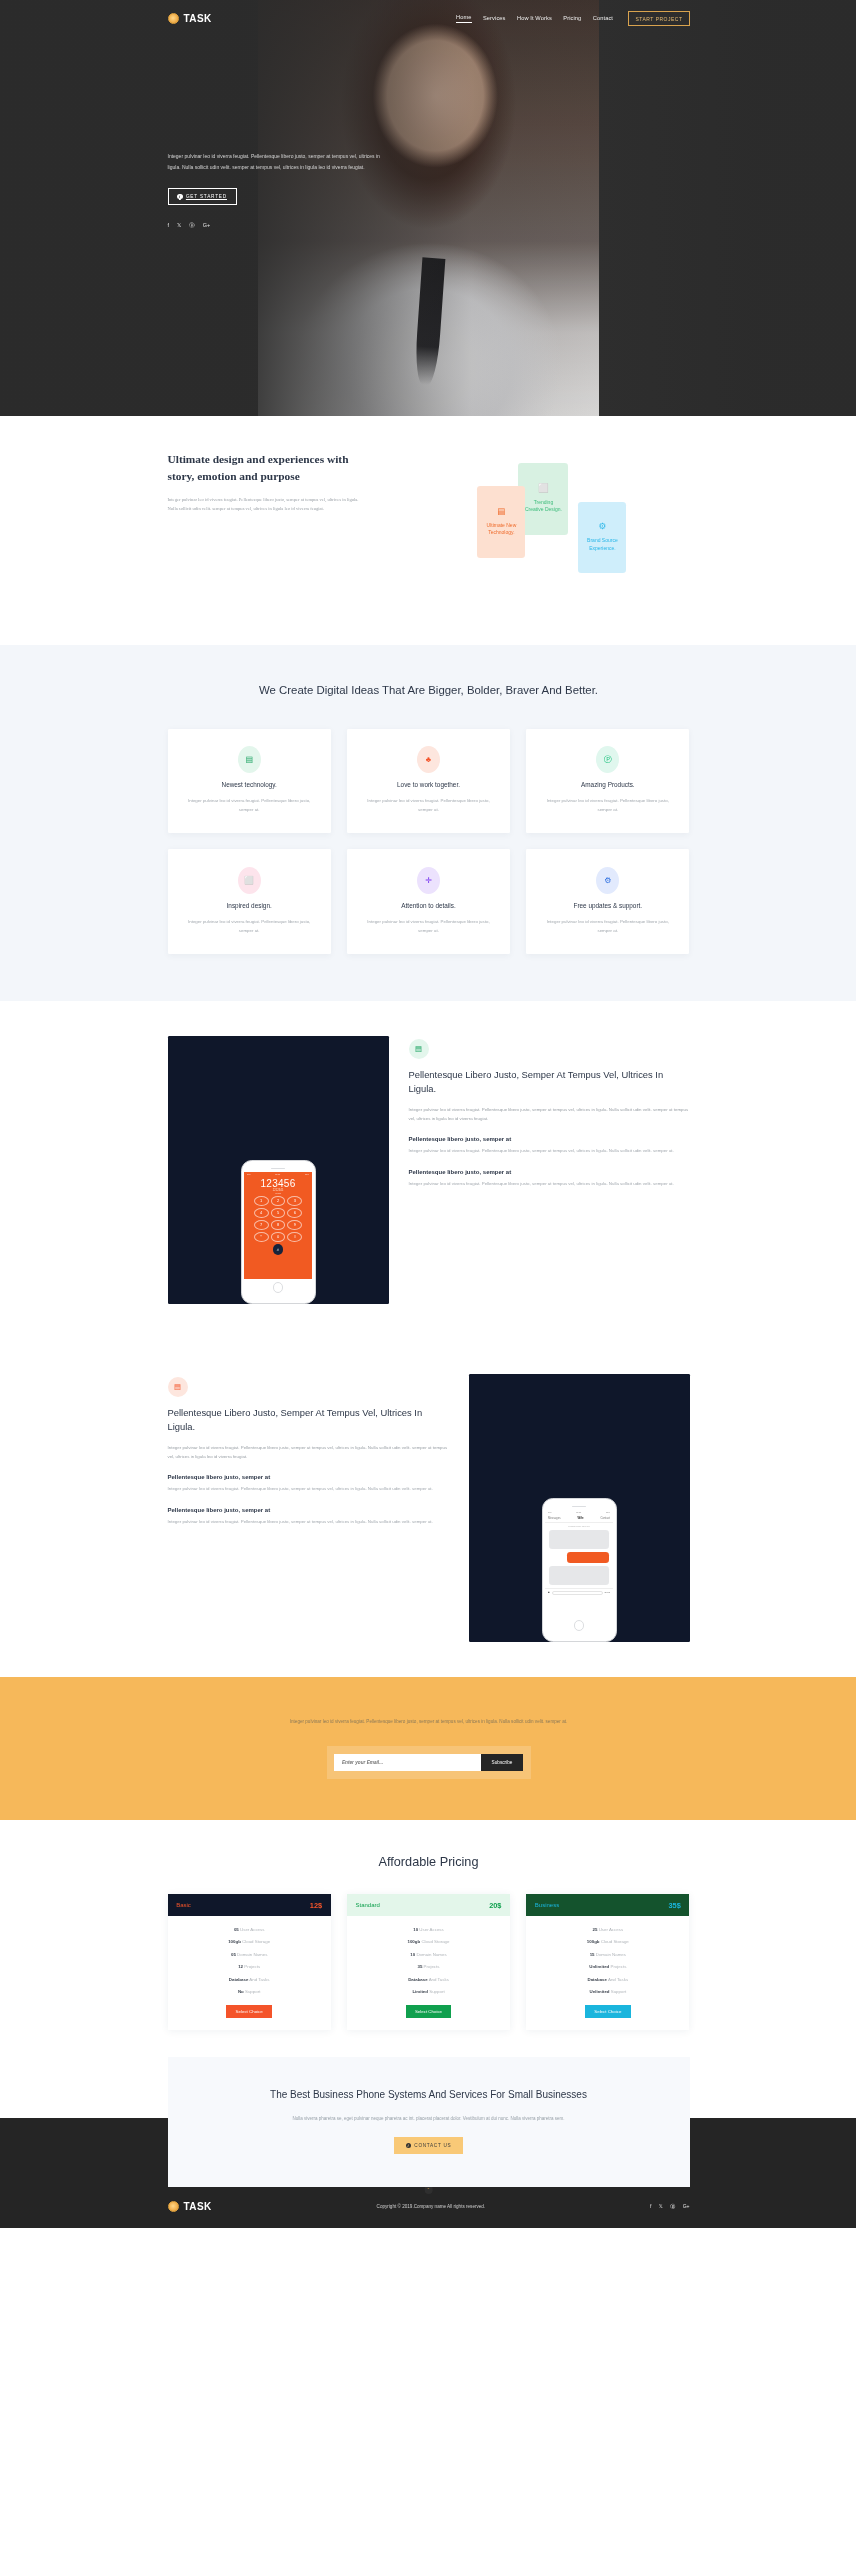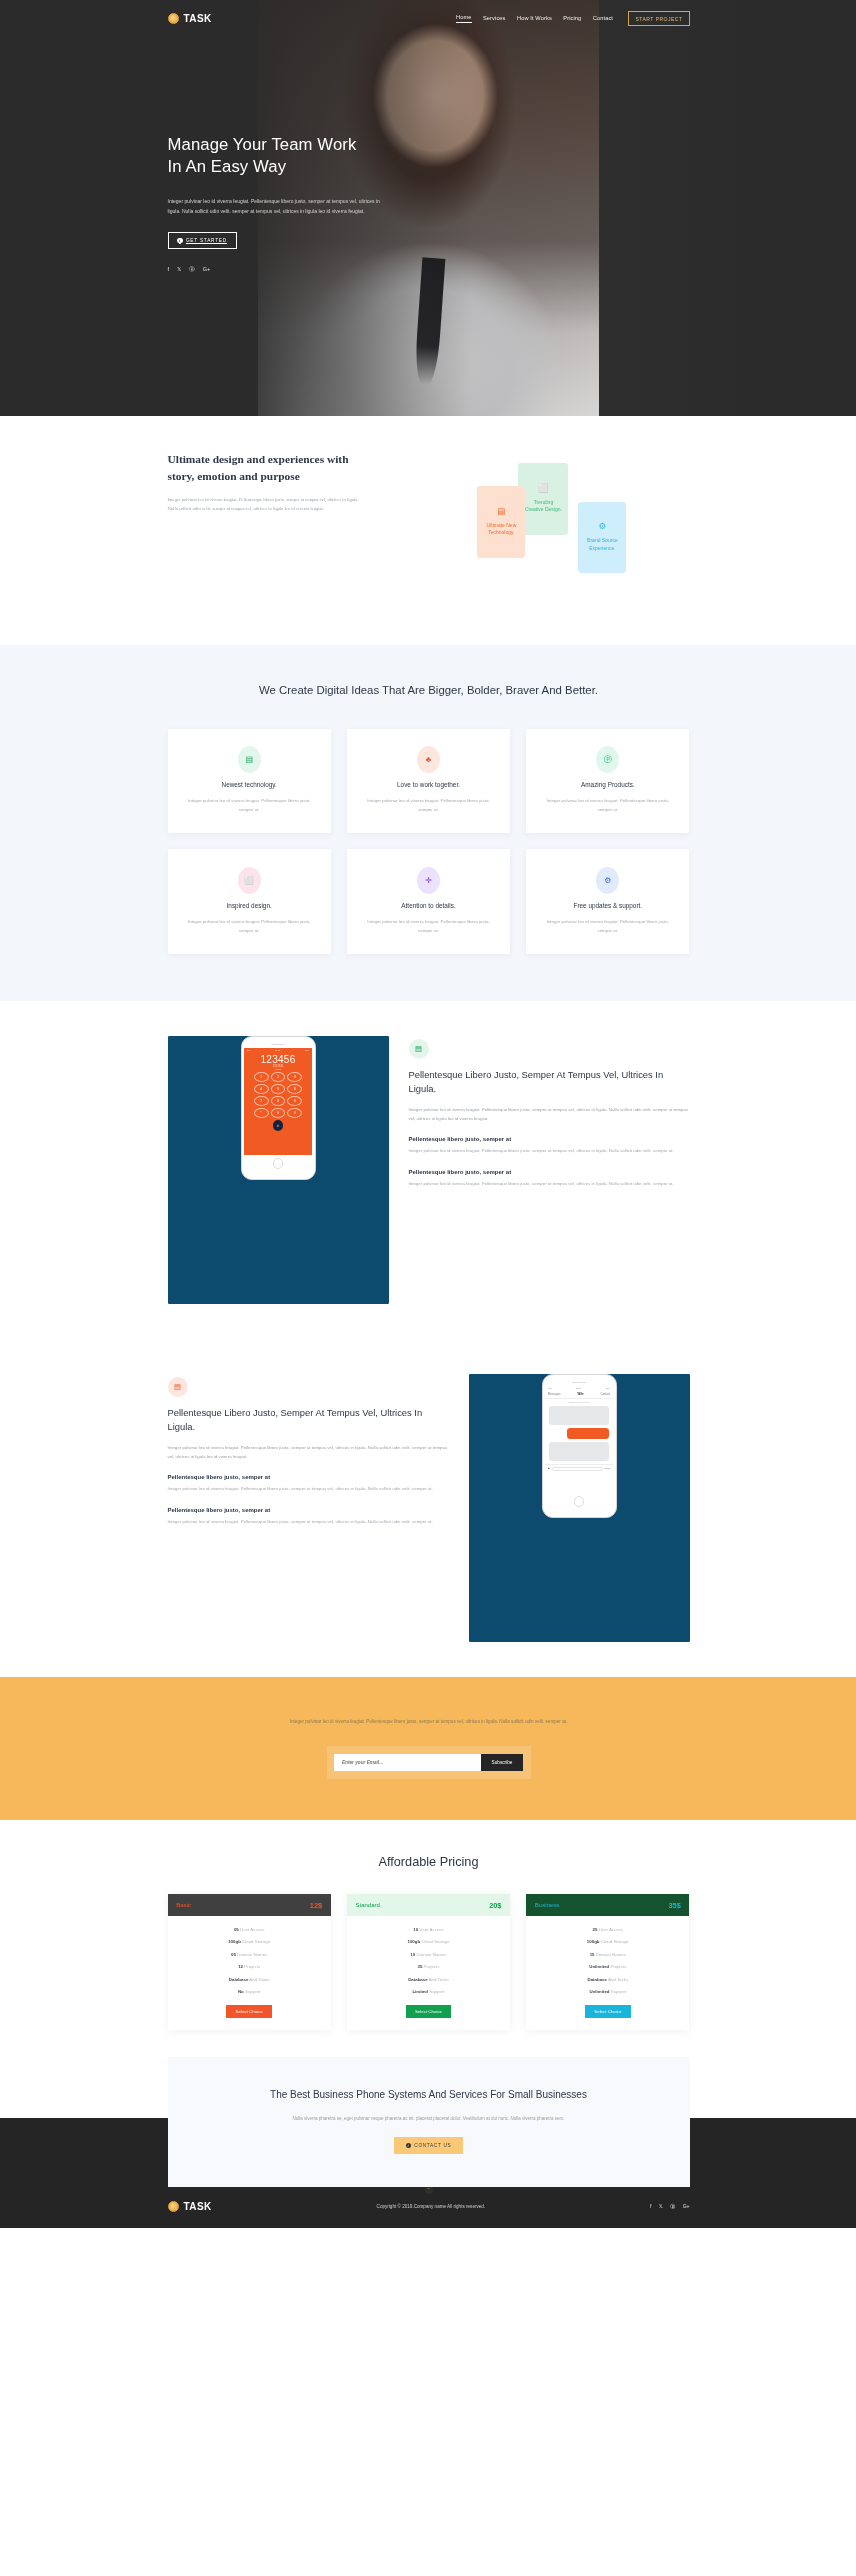--- a/index.html
+++ b/index.html
@@ -116,22 +116,22 @@
     display:flex; align-items:center; justify-content:center; font-size:8px;
   }
   .card-h { font-size:6.4px; color:#2d3748; margin-bottom:8px; }
   .card-p { font-size:4.4px; line-height:2.1; color:#a2a8ae; }
 
   
   .sec-content { background:#fff; padding:35px 0; }
   .cblock { display:flex; gap:20px; align-items:flex-start; }
   .cblock.reverse { flex-direction:row-reverse; }
   .phone-box {
-    width:221px; height:268px; background:#0c4a6e; border-radius:1.3px;
-    display:flex; align-items:flex-start; justify-content:center; flex:none;
+    width:221px; height:268px; background:#0f172a; border-radius:1.3px;
+    display:flex; align-items:flex-end; justify-content:center; flex:none;
   }
   .phone {
     width:75px; height:144px; border:1px solid #d4d6d9; border-radius:10.7px;
     background:#fff; padding:3.3px 2.7px; position:relative;
   }
   .phone-speaker { width:14.7px; height:1.3px; background:#dcdee1; border-radius:1.3px; margin:3.3px auto 2.7px; }
   .phone-screen { width:100%; height:107px; overflow:hidden; }
   .scr-call { background:#f15a22; height:100%; position:relative; }
   .scr-status { display:flex; justify-content:space-between; font-size:2.1px; color:#fff; padding:1.3px 2.7px; opacity:.85;}
   .scr-num { color:#fff; text-align:center; font-size:10px; letter-spacing:0.3px; margin-top:1.3px; }
@@ -226,21 +226,20 @@
           <a href="#">Services</a>
           <a href="#">How It Works</a>
           <a href="#">Pricing</a>
           <a href="#">Contact</a>
           <a href="#" class="cta">START PROJECT</a>
         </nav>
       </div>
     </header>
 
     <div class="hero-body">
-      <h1 class="hero-h1">Manage Your Team Work In An Easy Way</h1>
       <p class="hero-p">Integer pulvinar leo id viverra feugiat. Pellentesque libero justo, semper at tempus vel, ultrices in ligula. Nulla sollicit udin velit. semper at tempus vel, ultrices in ligula leo id viverra feugiat.</p>
       <a href="#" class="btn-outline">
         <span class="i-circle">i</span>
         <span>GET STARTED</span>
       </a>
       <div class="socials">
         <span>f</span>
         <span>𝕏</span>
         <span>Ⓑ</span>
         <span>G+</span>
@@ -420,21 +419,21 @@
       </div>
     </div>
   </section>
 
   <section class="sec-price">
     <div class="container">
       <h2 class="price-title">Affordable Pricing</h2>
       <div class="price-grid">
 
         <div class="pcard">
-          <div class="phead" style="background:#404040">
+          <div class="phead" style="background:#0f172a">
             <span class="pname" style="color:#f4542a">Basic</span>
             <span class="pprice" style="color:#f4542a">12$</span>
           </div>
           <div class="pbody">
             <div class="pline"><b>05</b><span> User Access</span></div>
             <div class="pline"><b>100gb</b><span> Cloud Storage</span></div>
             <div class="pline"><b>05</b><span> Domain Names</span></div>
             <div class="pline"><b>12</b><span> Projects</span></div>
             <div class="pline"><b>Database</b><span> And Tasks</span></div>
             <div class="pline"><b>No</b><span> Support</span></div>

